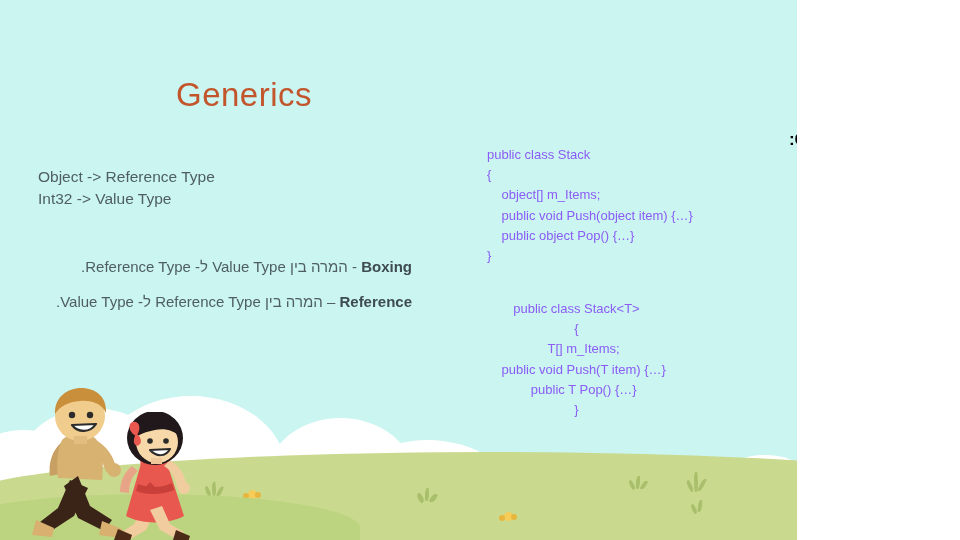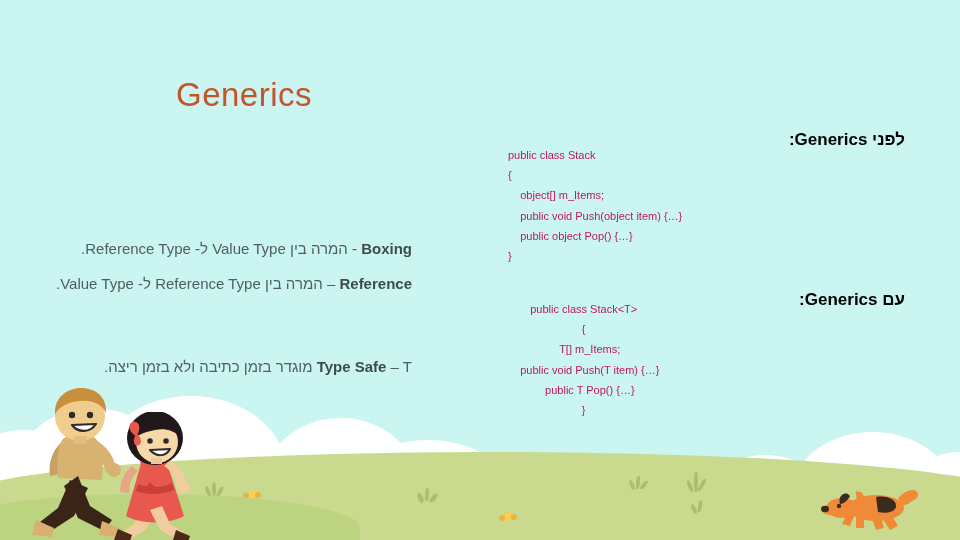--- a/index.html
+++ b/index.html
@@ -2,21 +2,21 @@
 <html><head>
 <meta charset="utf-8">
 <style>
   html, body {
     margin: 0;
     padding: 0;
     background: #ffffff;
   }
   #slide {
     position: relative;
-    width: 960px;
+    width: 797px;
     height: 540px;
     overflow: hidden;
     background: #caf5f0;
     font-family: "Liberation Sans", sans-serif;
   }
 
   
   .bg-layer {
     position: absolute;
     inset: 0;
@@ -109,42 +109,41 @@
     position: absolute;
     left: 20px;
     width: 392px;
     direction: rtl;
     text-align: right;
     font-size: 15px;
     color: #4f5e63;
     line-height: 21px;
   }
   .rtl-block b { color: #3e4c50; font-weight: bold; }
-  #boxing-line  { top: 238px; }
+  #boxing-line  { top: 256px; }
   #typesafe-line{ top: 356px; }
 
   .code-head {
     position: absolute;
     direction: rtl;
     font-size: 17px;
     font-weight: bold;
     color: #000000;
     white-space: nowrap;
   }
   #head-before { left: 700px; top: 130px; width: 205px; text-align: right; }
   #head-with   { left: 700px; top: 290px; width: 205px; text-align: right; }
 
   .code {
     position: absolute;
     font-family: "Liberation Sans", sans-serif;
-    font-size: 11px;
-    color: #be185d;
+    font-size: 13px;
+    color: #8b5cf6;
     line-height: 20.2px;
     white-space: pre;
-    margin-left: 21px;
   }
   #code-before { left: 487px; top: 145px; }
   #code-with   { left: 487px; top: 299px; text-align: center; }
   #code-usage  { left: 487px; top: 432px; }
 </style>
 </head>
 <body>
 
 <div id="slide">
 
@@ -285,33 +284,32 @@
       <path d="M28 12 C22 10 18 16 20 22 C24 22 28 18 30 14 Z" fill="#3b2a1e"></path>
       <path d="M36 10 C42 8 46 14 42 20 C38 20 36 16 36 12 Z" fill="#f08a38"></path>
 
       <circle cx="19" cy="24" r="2.2" fill="#3b2a1e"></circle>
     </svg>
 
   </div>
 
   <div class="title">Generics</div>
 
+  <div class="left-types" style="white-space: pre;"><span>Object -&gt; Reference Type
+Int32 -&gt; Value Type</span></div>
 
   <div class="rtl-block" id="boxing-line">
     <div>
       <b>Boxing</b><span> - </span><span>המרה בין Value Type ל- Reference Type.</span>
     </div>
     <div style="margin-top:14px;">
       <b>Reference</b><span> – </span><span>המרה בין Reference Type ל- Value Type.</span>
     </div>
   </div>
 
-  <div class="rtl-block" id="typesafe-line">
-    <b>Type Safe</b><span> – </span><span>T מוגדר בזמן כתיבה ולא בזמן ריצה.</span>
-  </div>
 
   <div class="code-head" id="head-before">לפני Generics:</div>
   <div class="code" id="code-before">public class Stack
 {
     object[] m_Items;
     public void Push(object item) {…}
     public object Pop() {…}
 }</div>
 
   <div class="code-head" id="head-with">עם Generics:</div>

